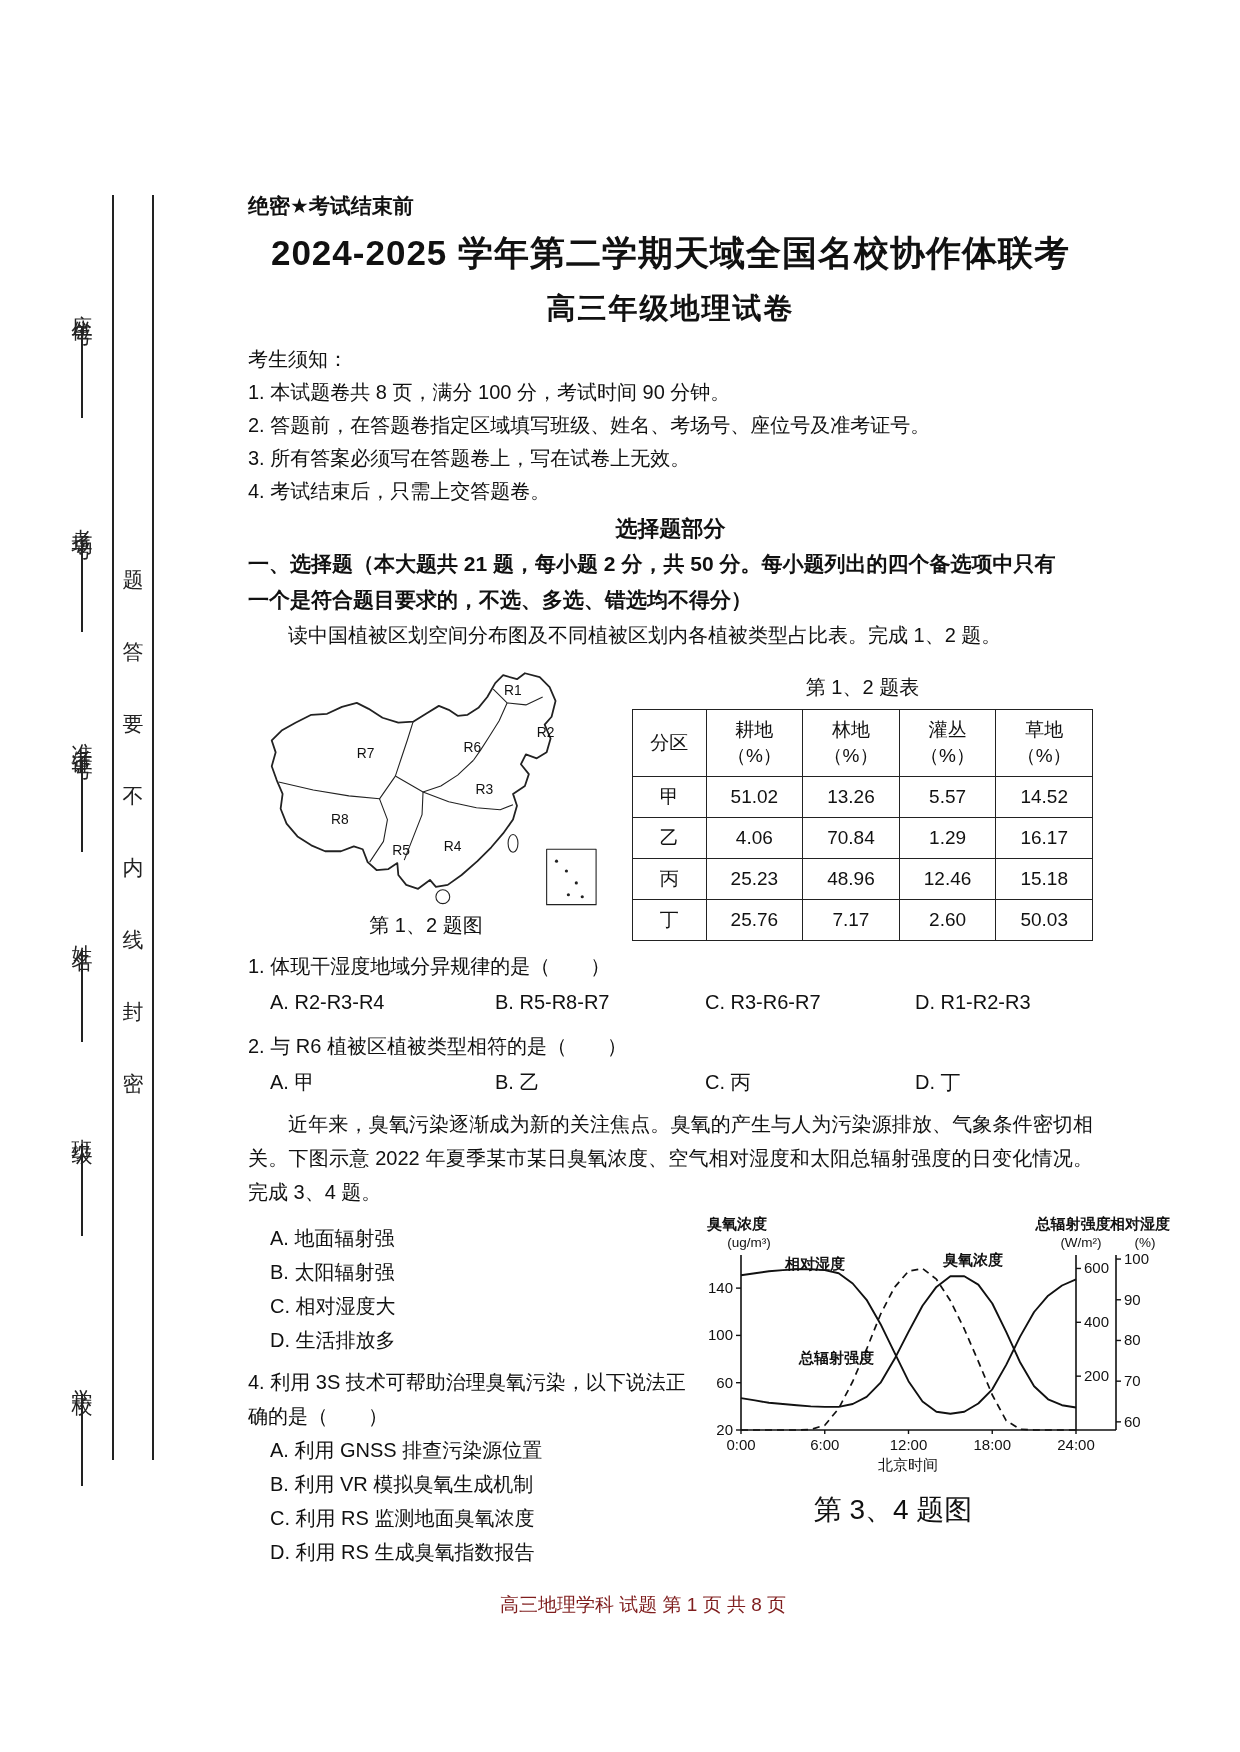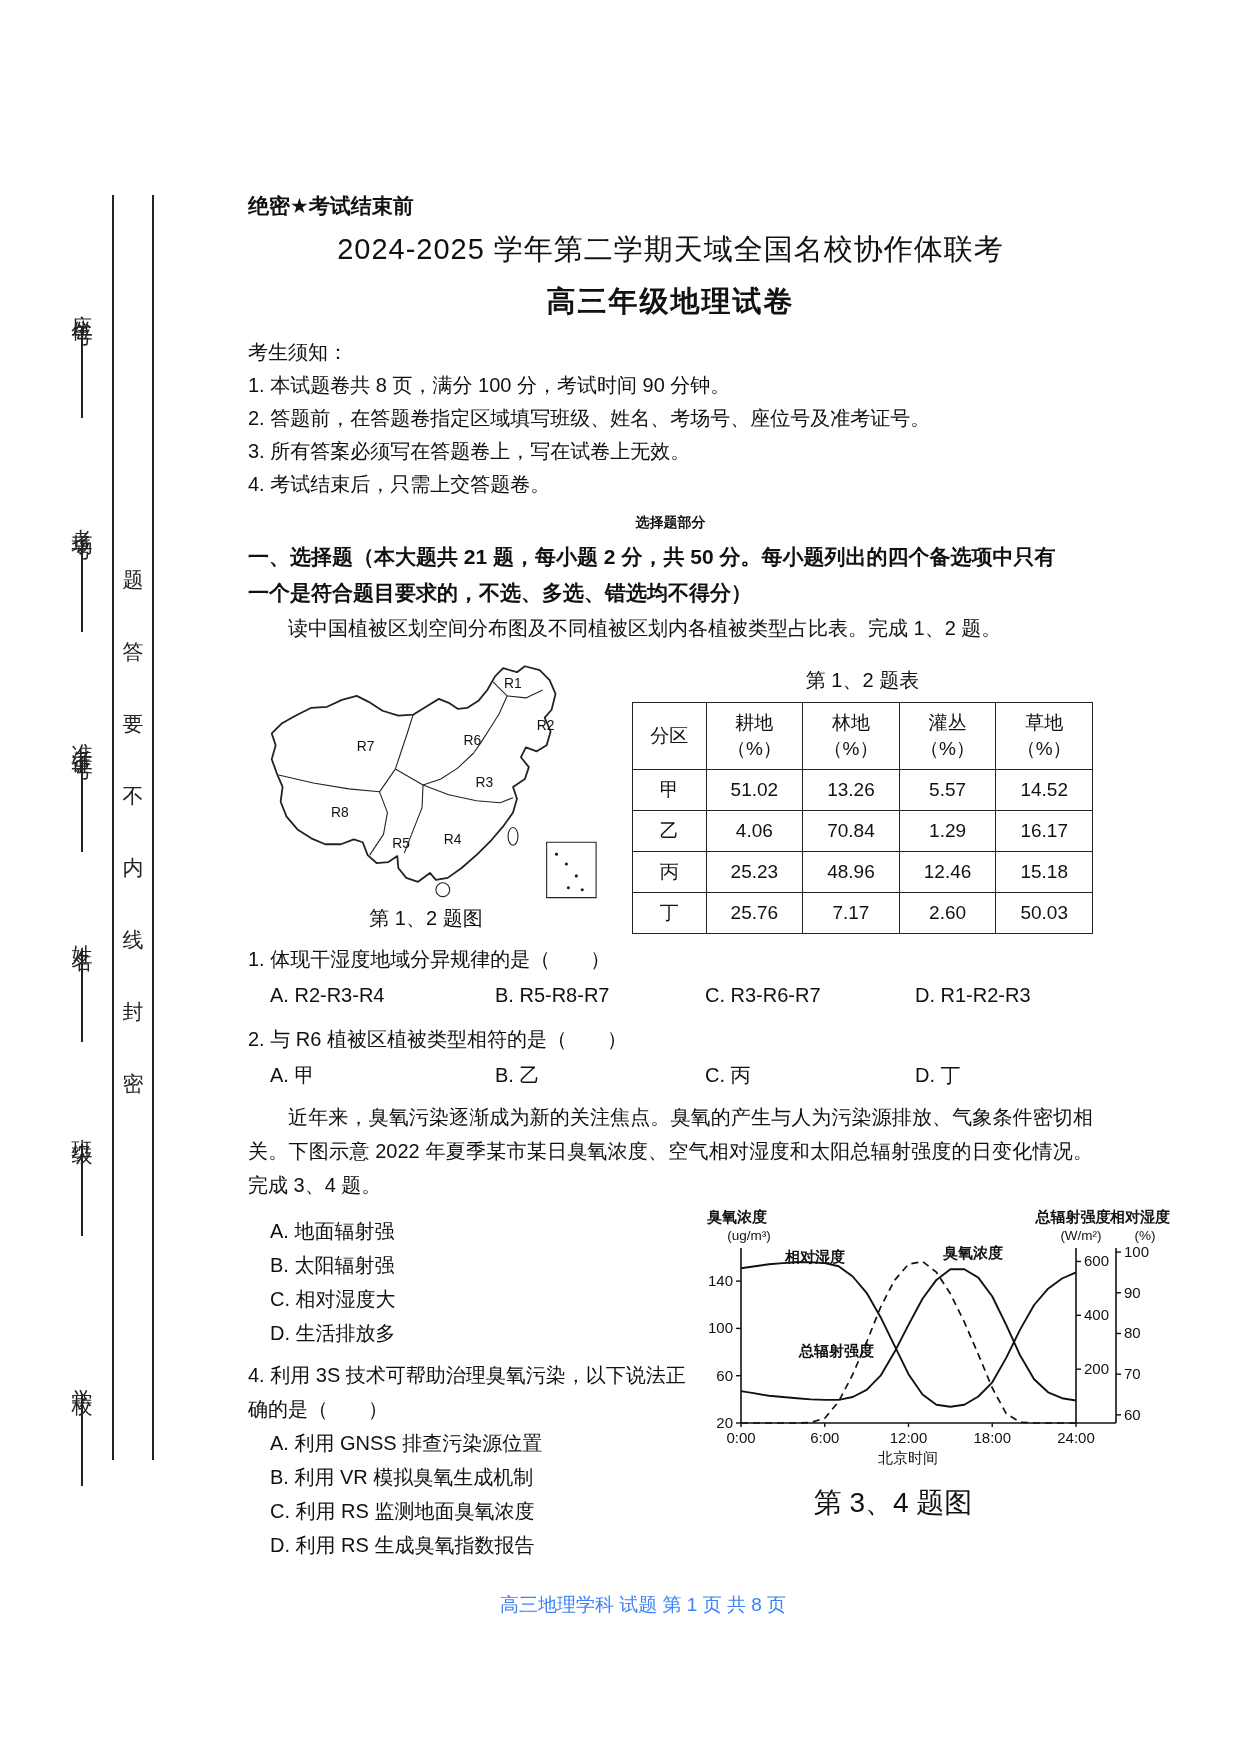--- a/index.html
+++ b/index.html
@@ -8,24 +8,24 @@
   
   .vrule{position:absolute;width:1.5px;background:#222;}
   .side-field{position:absolute;left:68px;display:flex;flex-direction:column;align-items:center;}
   .side-field .lbl{writing-mode:vertical-rl;text-orientation:upright;font-size:21px;letter-spacing:6px;color:#222;}
   .side-field .blank{width:1.5px;height:92px;background:#222;margin-top:10px;}
   .seal-col{position:absolute;left:121px;top:566px;display:flex;flex-direction:column;gap:44px;width:24px;align-items:center;}
   .seal-col .ch{font-size:21px;color:#222;}
   
   .content{position:absolute;left:248px;top:192px;width:845px;}
   .classif{font-size:21px;font-weight:700;}
-  .title{font-size:29px;font-weight:400;text-align:center;margin-top:10px;letter-spacing:1px;}
+  .title{font-size:35px;font-weight:700;text-align:center;margin-top:10px;letter-spacing:1px;}
   .subtitle{font-size:29px;font-weight:700;text-align:center;margin-top:12px;letter-spacing:2px;}
   .notice{margin-top:14px;font-size:20px;line-height:33px;}
-  .part-head{font-size:14px;font-weight:700;text-align:center;margin-top:4px;line-height:34px;}
+  .part-head{font-size:22px;font-weight:700;text-align:center;margin-top:4px;line-height:34px;}
   .instr{font-size:21px;font-weight:700;line-height:36px;}
   .intro{font-size:20px;line-height:34px;text-indent:2em;}
   
   .fig-row{display:flex;margin-top:6px;}
   .map-block{width:356px;}
   .map-block svg{display:block;}
   .fig-caption{font-size:20px;text-align:center;margin-top:2px;}
   .tab-block{margin-left:28px;width:538px;}
   .tab-caption{font-size:20px;text-align:center;margin-top:16px;margin-bottom:8px;}
   table.qt{border-collapse:collapse;margin:0 auto;}
@@ -51,21 +51,21 @@
   .tick text,text.ticklab{font-size:15px;fill:#111;}
   text.axtitle{font-size:15px;fill:#111;font-weight:700;}
   text.axunit{font-size:13.5px;fill:#111;}
   text.clabel{font-size:15px;fill:#111;font-weight:700;}
   polyline.solid{fill:none;stroke:#111;stroke-width:1.9;stroke-linejoin:round;}
   polyline.dashed{fill:none;stroke:#111;stroke-width:1.7;stroke-dasharray:7 5;stroke-linejoin:round;}
   
   .mline{fill:none;stroke:#222;stroke-width:1.8;stroke-linejoin:round;}
   .mthin{fill:none;stroke:#222;stroke-width:1.1;stroke-linejoin:round;}
   text.rlab{font-size:14px;fill:#111;font-family:"Liberation Sans",sans-serif;}
-  .footer{position:absolute;left:500px;top:1592px;font-size:19px;color:#3b82f6;}
+  .footer{position:absolute;left:500px;top:1592px;font-size:19px;color:#7f1d1d;}
 </style>
 </head>
 <body>
 
 <div class="page">
 
   <div class="vrule" style="left:112px;top:195px;height:1265px;"></div>
   <div class="vrule" style="left:152px;top:195px;height:1265px;"></div>
 
   <div class="side-field" style="top:298px;">

